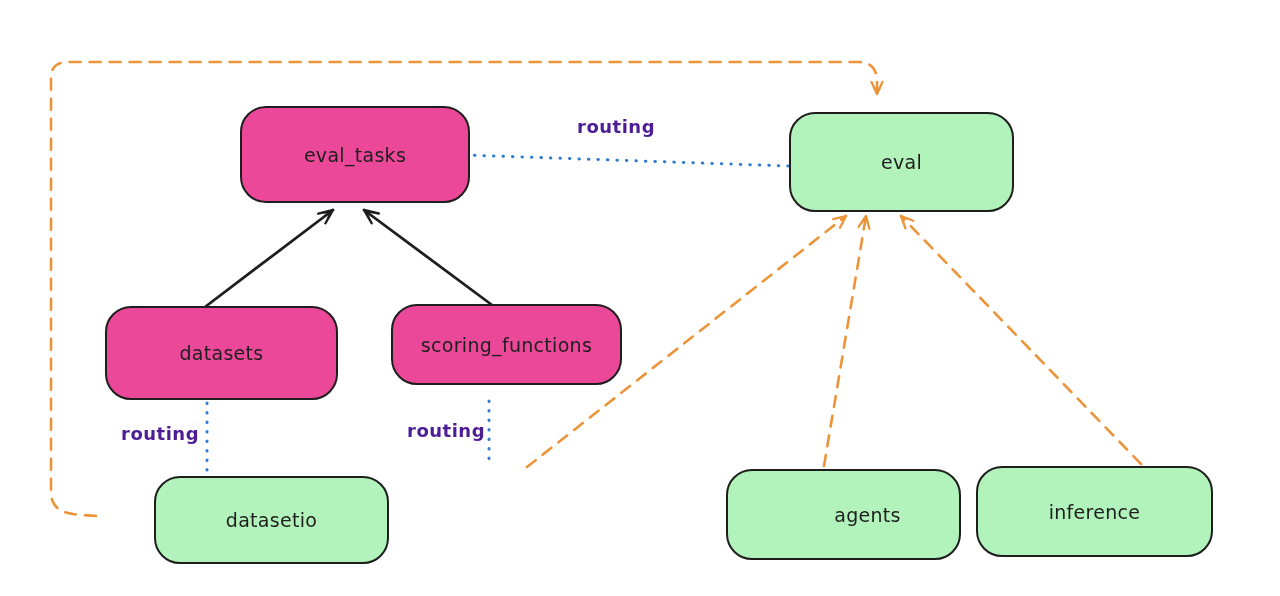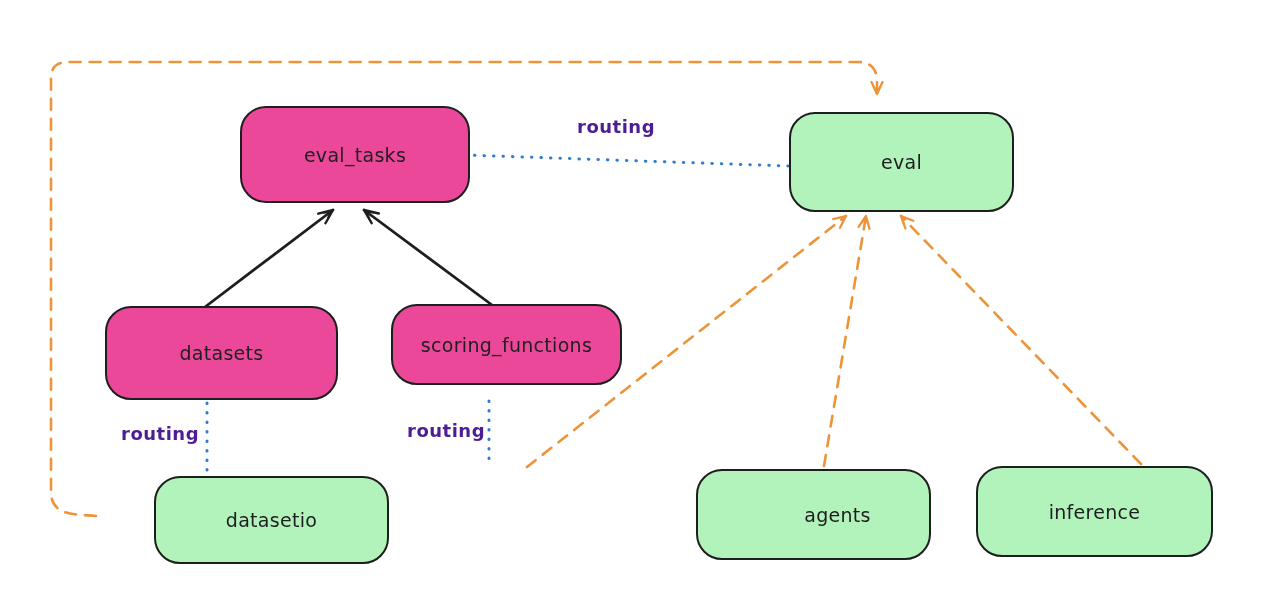--- a/index.html
+++ b/index.html
@@ -22,21 +22,21 @@
     white-space:nowrap;
   }
   .node.blue{background:#ec4899;margin-left:8px;}
   .node.green{background:#b2f2bb;}
   .n-eval_tasks{left:232px;top:106px;width:230px;height:97px;}
   .n-eval{left:789px;top:112px;width:225px;height:100px;}
   .n-datasets{left:97px;top:306px;width:233px;height:94px;}
   .n-scoring_functions{left:383px;top:304px;width:231px;height:81px;}
   .n-datasetio{left:107px;top:476px;width:235px;height:88px;margin-left:47px;}
   .n-scoring{left:386px;top:469px;width:236px;height:91px;}
-  .n-agents{left:696px;top:469px;width:235px;height:91px;padding-left:48px;}
+  .n-agents{left:726px;top:469px;width:235px;height:91px;padding-left:48px;}
   .n-inference{left:976px;top:466px;width:237px;height:91px;}
   .routing{
     position:absolute;
     color:#4c1d95;
     font-size:18px;
     font-weight:bold;
     letter-spacing:0.5px;
   }
   .r-top{left:577px;top:116px;}
   .r-left{left:121px;top:423px;}

